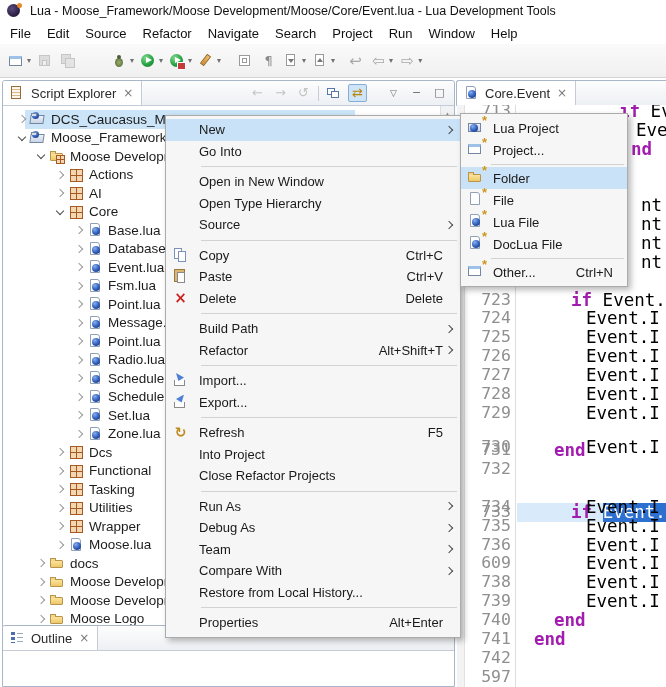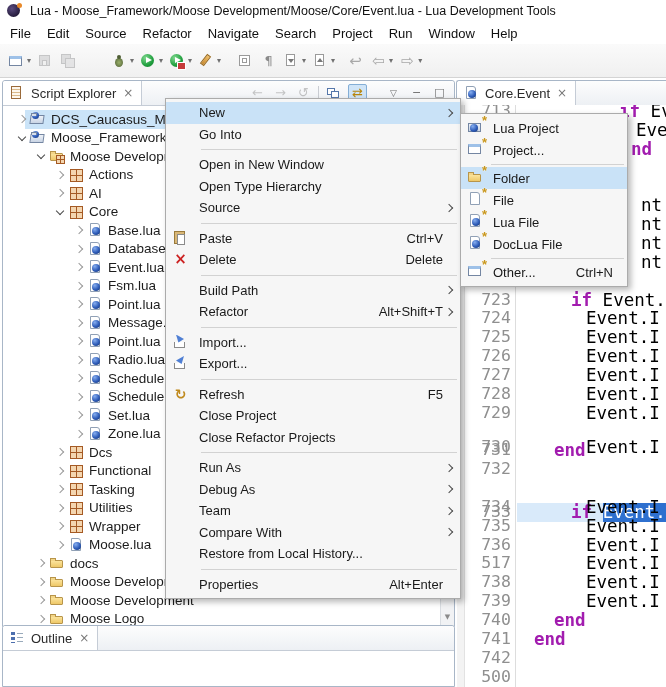--- a/index.html
+++ b/index.html
@@ -137,21 +137,21 @@
   .ctext{position:absolute;left:60px;right:0;top:0;height:100%;font:17.5px/18.85px "DejaVu Sans Mono",monospace;
     color:#000;white-space:pre;overflow:hidden;}
   .crow.cur .ctext{background:#d9eafa;}
   .cinner{display:inline-block;}
   .kw{color:#a21caf;font-weight:bold;}
   .seltx{background:#2e70cf;color:#fff;}
 
   
   .menu{position:absolute;background:#f6f6f6;border:1px solid #ababab;box-shadow:3px 3px 6px rgba(0,0,0,.28);
     font-size:13px;color:#1a1a1a;padding:3px 0;z-index:100;}
-  #ctxmenu{left:165px;top:98px;width:294px;}
+  #ctxmenu{left:165px;top:115px;width:294px;}
   #submenu{left:460px;top:113px;width:166px;z-index:101;}
   .mrow{position:relative;height:21.5px;display:flex;align-items:center;}
   #submenu .mrow{height:22px;}
   .mrow.hl{background:#c9e2f7;}
   .mrow.dis{color:#9b9b9b;}
   .mic{position:absolute !important;left:6px;top:2px;}
   .mlabel{margin-left:33px;position:relative;}
   #submenu .mlabel{margin-left:32px;}
   .msc{position:absolute;right:17px;}
   #submenu .msc{right:14px;}
@@ -418,21 +418,21 @@
           </div>
           <div class="crow" style="top: 414.7px;">
             <span class="lnum">735</span>
             <span class="ctext"><span class="cinner" style="margin-left: 69px;"><span>Event.I</span></span></span>
           </div>
           <div class="crow" style="top: 433.55px;">
             <span class="lnum">736</span>
             <span class="ctext"><span class="cinner" style="margin-left: 69px;"><span>Event.I</span></span></span>
           </div>
           <div class="crow" style="top: 452.4px;">
-            <span class="lnum">517</span>
+            <span class="lnum">609</span>
             <span class="ctext"><span class="cinner" style="margin-left: 69px;"><span>Event.I</span></span></span>
           </div>
           <div class="crow" style="top: 471.25px;">
             <span class="lnum">738</span>
             <span class="ctext"><span class="cinner" style="margin-left: 69px;"><span>Event.I</span></span></span>
           </div>
           <div class="crow" style="top: 490.1px;">
             <span class="lnum">739</span>
             <span class="ctext"><span class="cinner" style="margin-left: 69px;"><span>Event.I</span></span></span>
           </div>
@@ -442,21 +442,21 @@
           </div>
           <div class="crow" style="top: 527.8px;">
             <span class="lnum">741</span>
             <span class="ctext"><span class="cinner" style="margin-left: 17px;"><span class="kw">end</span></span></span>
           </div>
           <div class="crow" style="top: 546.65px;">
             <span class="lnum">742</span>
             <span class="ctext"><span class="cinner" style="margin-left: 0px;"></span></span>
           </div>
           <div class="crow" style="top: 565.5px;">
-            <span class="lnum">500</span>
+            <span class="lnum">597</span>
           </div>
         </div>
     </div>
   </div>
 
   <div class="menu" id="ctxmenu">
       <div class="mrow hl">
         <span class="mlabel">New</span>
         <span class="marr"></span>
       </div>
@@ -469,20 +469,25 @@
       </div>
       <div class="mrow">
         <span class="mlabel">Open Type Hierarchy</span>
       </div>
       <div class="mrow">
         <span class="mlabel">Source</span>
         <span class="marr"></span>
       </div>
       <div class="msep"></div>
       <div class="mrow">
+        <span class="ic ic-copy mic"></span>
+        <span class="mlabel">Copy</span>
+        <span class="msc">Ctrl+C</span>
+      </div>
+      <div class="mrow">
         <span class="ic ic-paste mic"></span>
         <span class="mlabel">Paste</span>
         <span class="msc">Ctrl+V</span>
       </div>
       <div class="mrow">
         <span class="ic ic-delete mic">×</span>
         <span class="mlabel">Delete</span>
         <span class="msc">Delete</span>
       </div>
       <div class="msep"></div>
@@ -504,21 +509,21 @@
         <span class="ic ic-export mic"></span>
         <span class="mlabel">Export...</span>
       </div>
       <div class="msep"></div>
       <div class="mrow">
         <span class="ic ic-refresh mic">↻</span>
         <span class="mlabel">Refresh</span>
         <span class="msc">F5</span>
       </div>
       <div class="mrow">
-        <span class="mlabel">Close Project</span>
+        <span class="mlabel">Into Project</span>
       </div>
       <div class="mrow">
         <span class="mlabel">Close Refactor Projects</span>
       </div>
       <div class="msep"></div>
       <div class="mrow">
         <span class="mlabel">Run As</span>
         <span class="marr"></span>
       </div>
       <div class="mrow">

